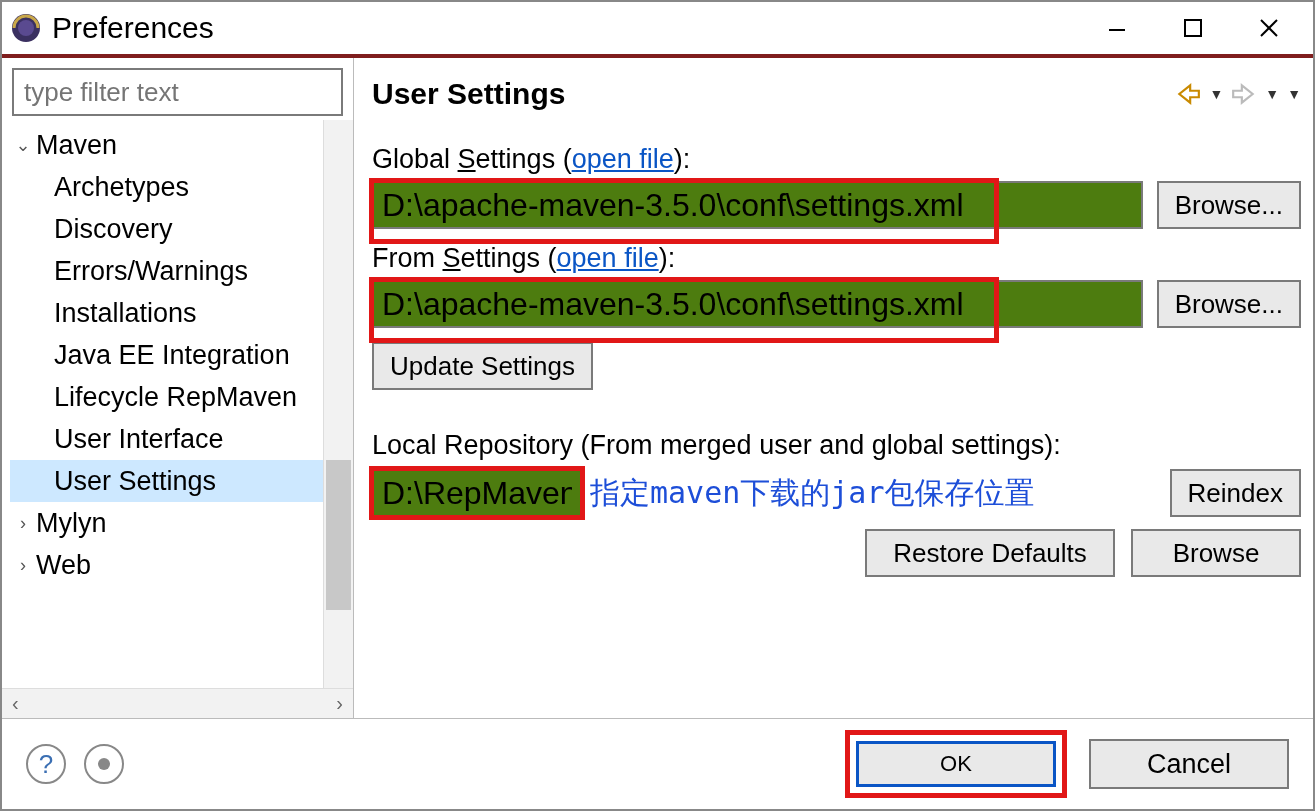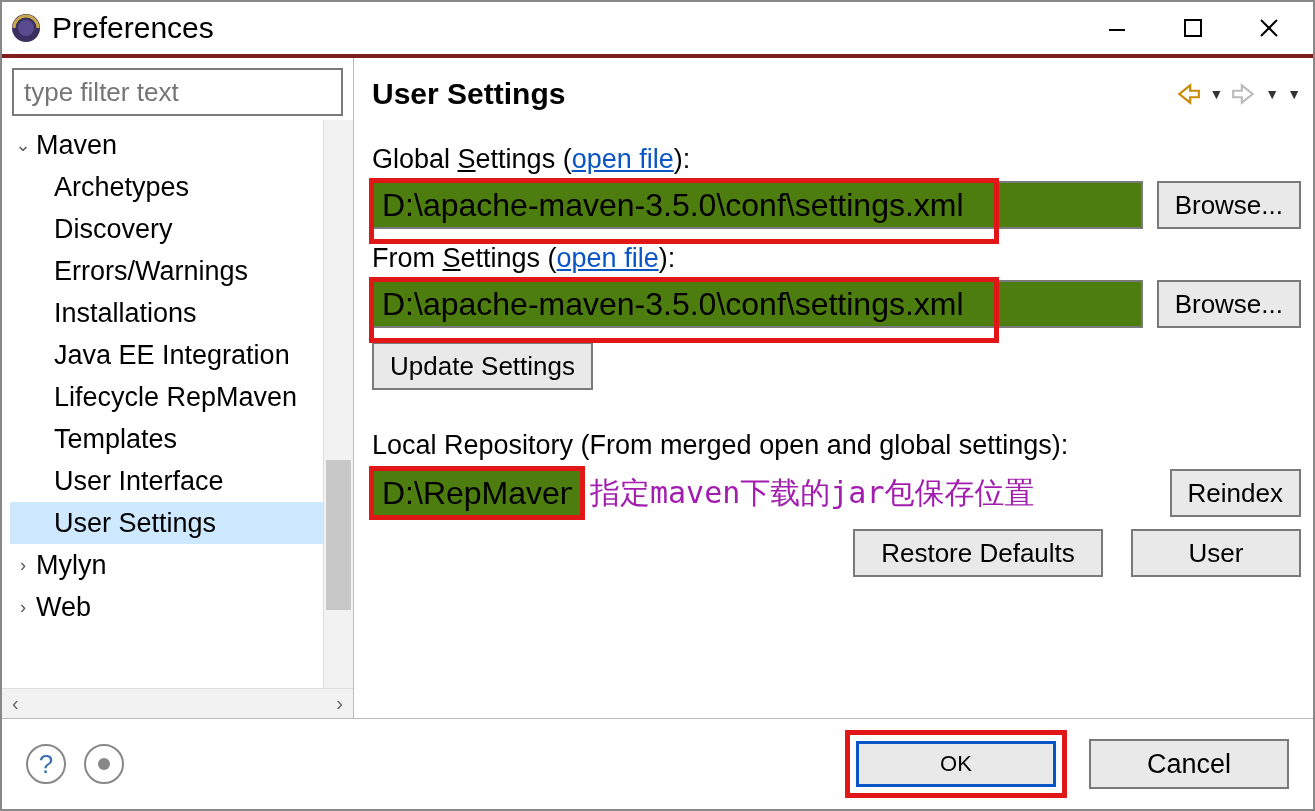--- a/index.html
+++ b/index.html
@@ -169,27 +169,27 @@
     background: #e9e9e9;
     height: 48px;
     font-size: 26px;
     padding: 0 16px;
     cursor: default;
   }
   .update-row { margin-bottom: 40px; }
   .repo-label { font-size: 27px; margin-bottom: 8px; }
   .repo-row { display: flex; align-items: center; gap: 8px; }
   .annotation {
-    color: #a21caf;
+    color: #1d4ed8;
     font-size: 30px;
     font-family: "SimSun","NSimSun",monospace;
     white-space: nowrap;
   }
   .bottom-buttons {
-    display: flex; justify-content: flex-end; gap: 28px;
+    display: flex; justify-content: flex-end; gap: 16px;
     padding-top: 12px;
   }
 
   .footer {
     height: 90px;
     display: flex;
     align-items: center;
     padding: 0 24px;
   }
   .footer .left-icons { display: flex; gap: 18px; }
@@ -287,23 +287,20 @@
             <div class="tree-item child">
               <span>Installations</span>
             </div>
             <div class="tree-item child">
               <span>Java EE Integration</span>
             </div>
             <div class="tree-item child">
               <span>Lifecycle RepMaven</span>
             </div>
             <div class="tree-item child">
-              <span>Templates</span>
-            </div>
-            <div class="tree-item child">
               <span>User Interface</span>
             </div>
             <div class="tree-item child selected">
               <span>User Settings</span>
             </div>
             <div class="tree-item">
               <span class="caret">›</span>
               <span>Mylyn</span>
             </div>
             <div class="tree-item">
@@ -356,31 +353,31 @@
           <div class="input-redbox" style="flex:1; display:flex;">
             <input class="text-input wide" value="D:\apache-maven-3.5.0\conf\settings.xml" style="">
           </div>
           <button class="btn">Browse...</button>
         </div>
 
         <div class="update-row">
           <button class="btn">Update Settings</button>
         </div>
 
-        <div class="repo-label">Local Repository (From merged open and global settings):</div>
+        <div class="repo-label">Local Repository (From merged user and global settings):</div>
         <div class="repo-row">
           <input class="text-input highlight-red" style="width: 210px;" value="D:\RepMaven">
           <span class="annotation">指定maven下载的jar包保存位置</span>
           <span style="flex:1"></span>
           <button class="btn">Reindex</button>
         </div>
 
         <div class="bottom-buttons">
           <button class="btn" style="width:250px;">Restore Defaults</button>
-          <button class="btn" style="width:170px;">User</button>
+          <button class="btn" style="width:170px;">Browse</button>
         </div>
       </div>
     </div>
   </div>
 
   <div class="footer">
     <div class="left-icons">
       <span class="circ-btn">?</span>
       <span class="circ-btn" style="color:#555;">
         <svg width="18" height="18" viewBox="0 0 18 18">

